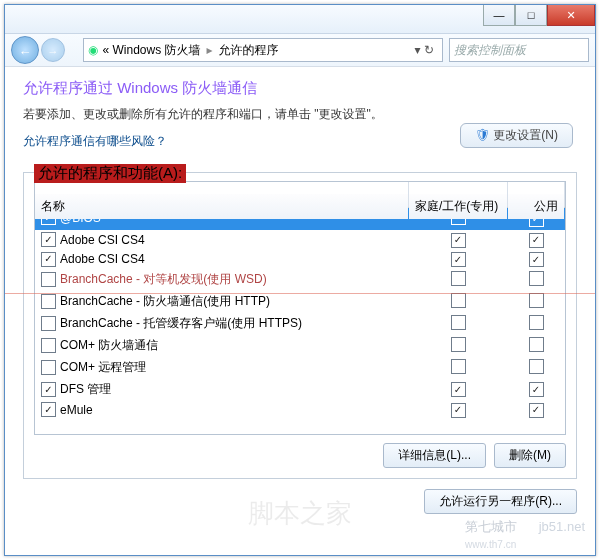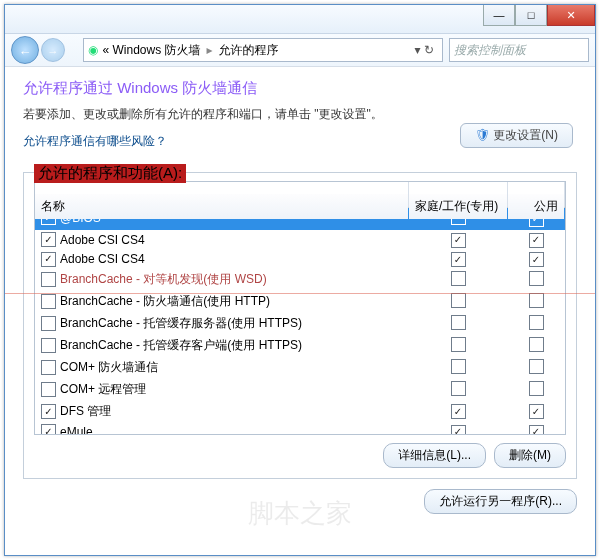--- a/index.html
+++ b/index.html
@@ -30,21 +30,21 @@
 thead th{background:linear-gradient(#fdfdfe,#eef3f9);border-bottom:1px solid #c4cfdb;border-right:1px solid #d8e0ea;padding:4px 6px;text-align:left;font-weight:normal;position:sticky;top:12px}
 thead th.c{text-align:left;width:86px}
 thead th.c2{text-align:right;width:44px}
 tbody td{padding:2px 6px;border-bottom:0}
 tbody tr.sel{background:#2f8fe7;color:#fff}
 tbody tr.struck td.name{color:#b04545}
 tbody td.name{display:flex;align-items:center;gap:4px}
 tbody td.c,tbody td.c2{text-align:center}
 .cb{width:13px;height:13px;border:1px solid #6f7c8b;display:inline-flex;align-items:center;justify-content:center;background:#fff;font-size:10px;line-height:1;color:#222}
 tr.sel .cb{border-color:#fff;color:#fff;background:transparent}
-.btn{padding:3px 14px;border:1px solid #a9b9cc;background:linear-gradient(#f7fbff,#e3edf7);border-radius:10px;font-size:12px;cursor:pointer}
+.btn{padding:3px 14px;border:1px solid #a9b9cc;background:linear-gradient(#f7fbff,#e3edf7);border-radius:3px;font-size:12px;cursor:pointer}
 .btn-row{display:flex;justify-content:flex-end;gap:8px;margin-top:8px}
 .btn-row2{display:flex;justify-content:flex-end;margin:10px 0 6px}
 .footer{position:absolute;bottom:4px;right:10px;color:#cfd6df;font-size:13px}
 .footer .cn{color:#c8ced6;margin-right:18px}
 .redline{position:absolute;left:0;right:0;top:288px;height:0;border-top:1px solid #d65;opacity:.55;pointer-events:none}
 .wm{position:absolute;left:50%;bottom:38px;transform:translateX(-50%);color:rgba(0,0,0,.08);font-size:26px;pointer-events:none}
 </style>
 </head>
 <body>
 
@@ -131,28 +131,20 @@
                 <td class="name">
                   <span class="cb"></span>
                   <span>BranchCache - 防火墙通信(使用 HTTP)</span>
                 </td>
                 <td class="c"><span class="cb"></span></td>
                 <td class="c2"><span class="cb"></span></td>
               </tr>
               <tr>
                 <td class="name">
                   <span class="cb"></span>
-                  <span>BranchCache - 托管缓存服务器(使用 HTTPS)</span>
-                </td>
-                <td class="c"><span class="cb"></span></td>
-                <td class="c2"><span class="cb"></span></td>
-              </tr>
-              <tr>
-                <td class="name">
-                  <span class="cb"></span>
                   <span>BranchCache - 托管缓存客户端(使用 HTTPS)</span>
                 </td>
                 <td class="c"><span class="cb"></span></td>
                 <td class="c2"><span class="cb"></span></td>
               </tr>
               <tr>
                 <td class="name">
                   <span class="cb"></span>
                   <span>COM+ 防火墙通信</span>
                 </td>
@@ -195,13 +187,18 @@
 
     <div class="btn-row2">
       <div class="btn">允许运行另一程序(R)...</div>
     </div>
 
     <div class="wm">脚本之家</div>
   </div>
 
   <div class="redline"></div>
 
+  <div class="footer">
+    <span class="cn">第七城市</span>
+    <span>jb51.net</span><br>
+    <span style="font-size:10px;color:#d4dae2">www.th7.cn</span>
+  </div>
 </div>
 
 </body></html>

